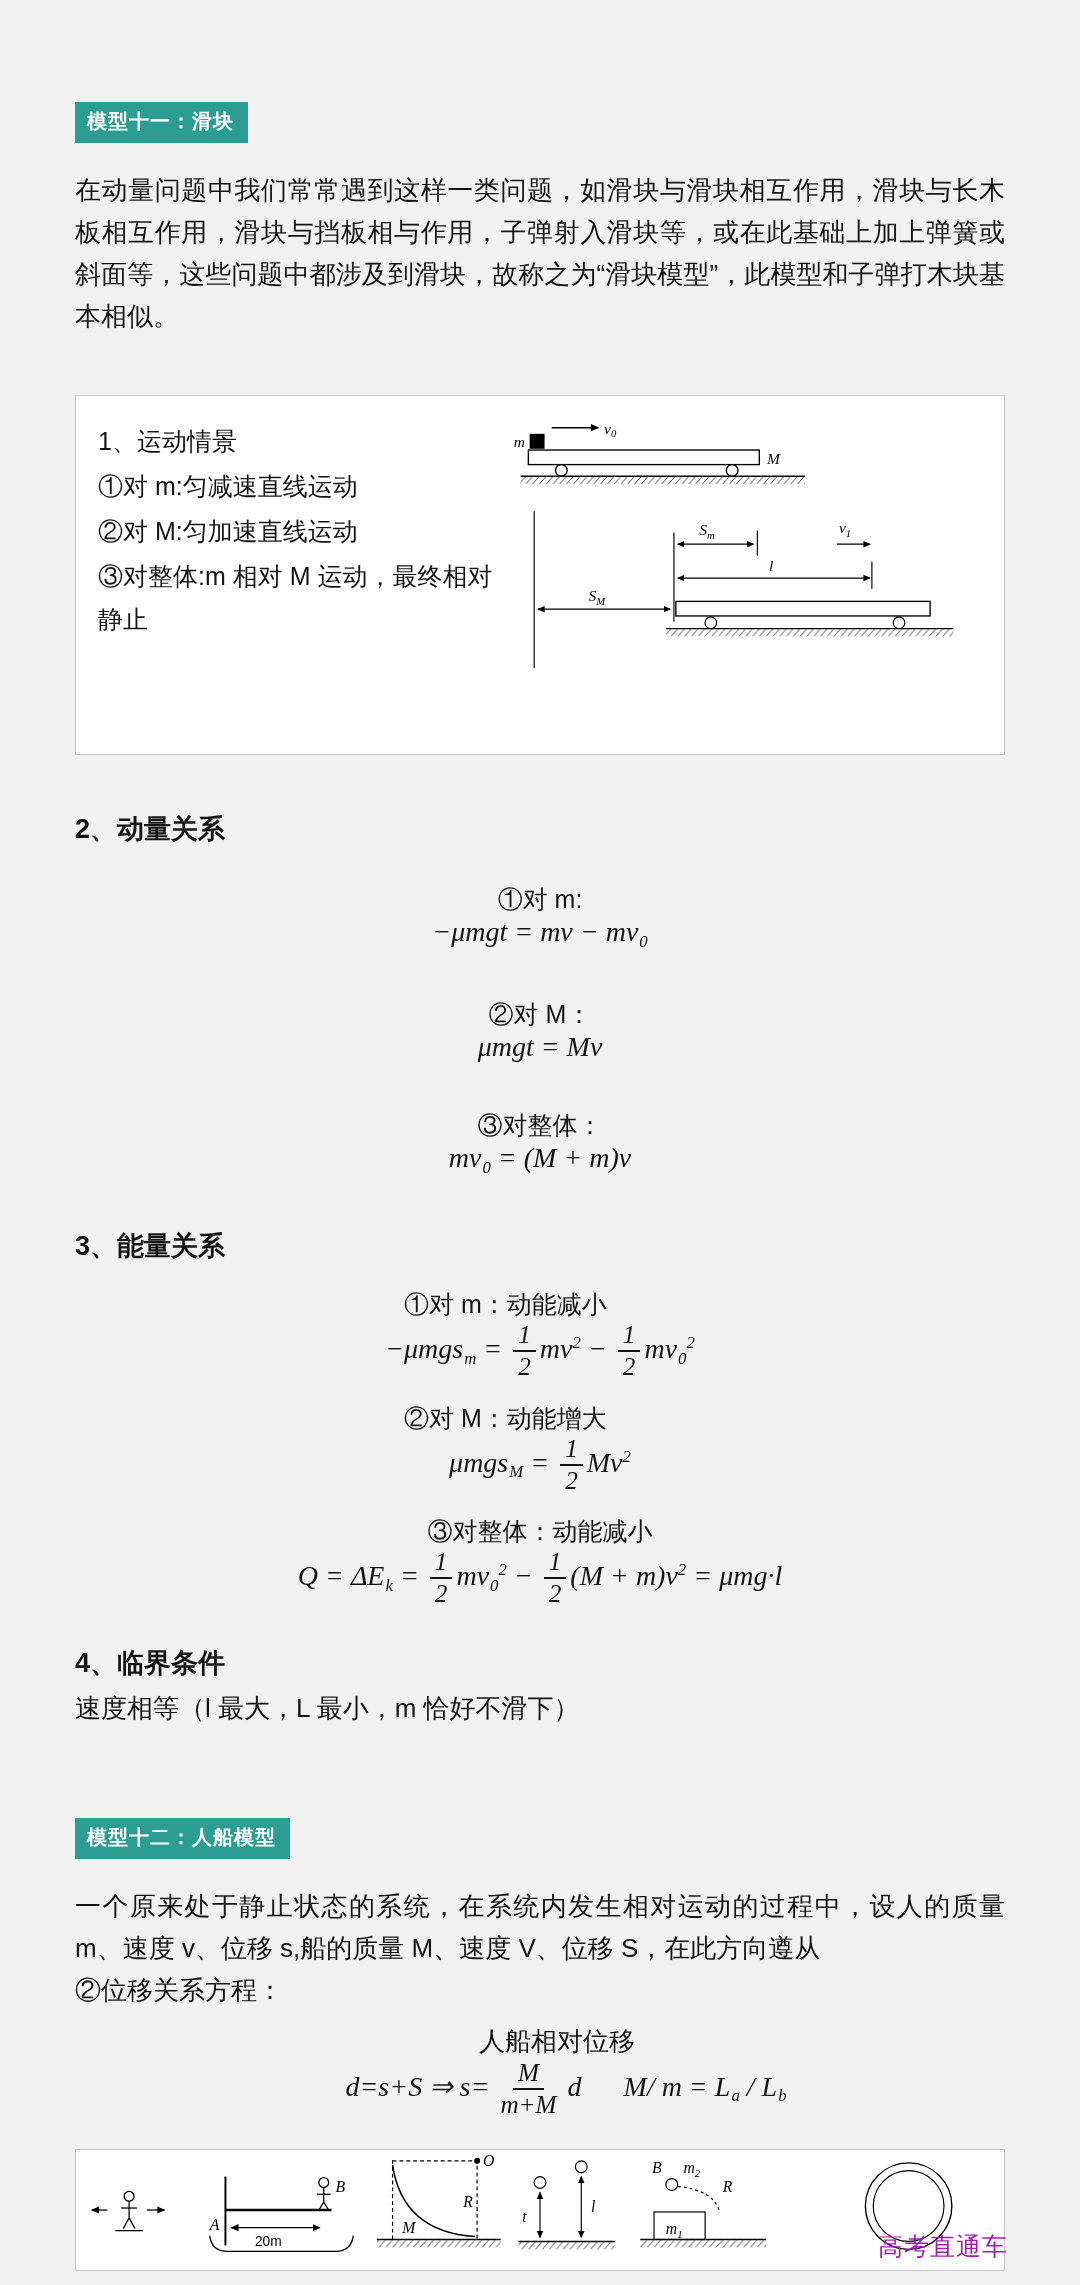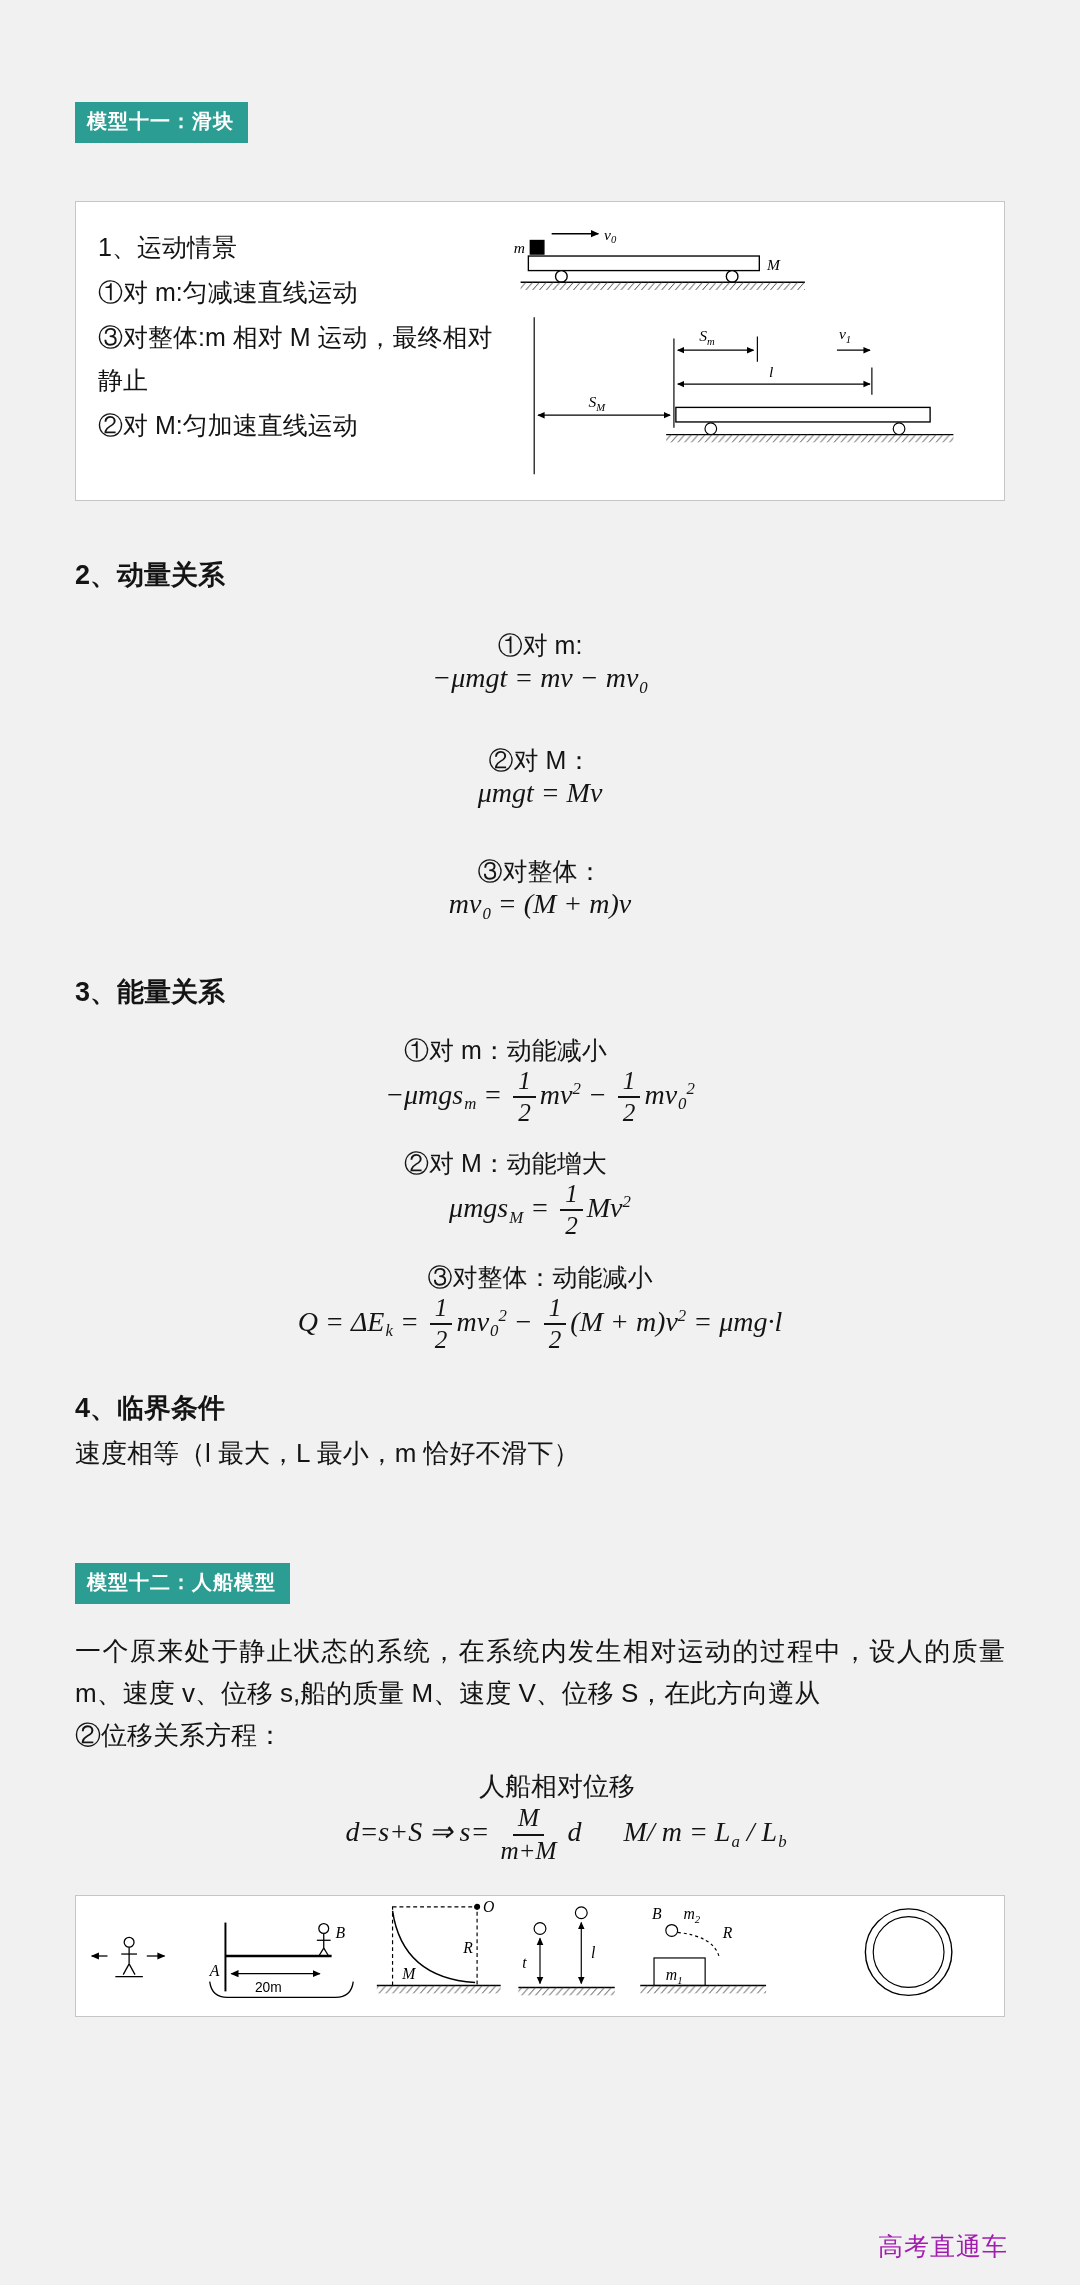--- a/index.html
+++ b/index.html
@@ -11,21 +11,21 @@
   }
   .content { padding:102px 75px 0 75px; }
 
   .section-title {
     display:inline-block; background:#2b9d92; color:#ffffff;
     font-size:20px; font-weight:700; padding:6px 14px 8px 12px; letter-spacing:1px;
   }
   .intro { font-size:26px; line-height:1.62; margin-top:26px; text-align:justify; }
 
   .box { background:#ffffff; border:1px solid #c6c6c6; }
-  .scene-box { margin-top:58px; height:300px; display:flex; padding:18px 14px 12px 22px; }
+  .scene-box { margin-top:58px; height:360px; display:flex; padding:18px 14px 12px 22px; }
   .scene-text { width:408px; font-size:25px; line-height:1.72; padding-top:4px; }
   .scene-text .scene-line { margin-top:2px; }
   .scene-diagram { width:462px; height:262px; flex:none; margin-top:4px; }
 
   .sub-heading { font-size:27px; font-weight:700; }
   .mt-momentum { margin-top:56px; }
   .mt-energy   { margin-top:50px; }
   .mt-critical { margin-top:36px; }
 
   .formula-row { display:flex; align-items:center; font-size:25px;flex-direction:column; }
@@ -68,27 +68,28 @@
   .svgu { font-family:"Liberation Sans", sans-serif; font-style:normal; font-size:14px; fill:#000; }
 </style>
 </head>
 <body>
 
 <div class="page">
   <div class="content">
 
     <h2 class="section-title">模型十一：滑块</h2>
 
+    <p class="intro">在动量问题中我们常常遇到这样一类问题，如滑块与滑块相互作用，滑块与长木板相互作用，滑块与挡板相与作用，子弹射入滑块等，或在此基础上加上弹簧或斜面等，这些问题中都涉及到滑块，故称之为“滑块模型”，此模型和子弹打木块基本相似。</p>
 
     <div class="box scene-box">
       <div class="scene-text">
         <div class="scene-line">1、运动情景</div>
         <div class="scene-line">①对 m:匀减速直线运动</div>
+        <div class="scene-line">②对 M:匀加速直线运动</div>
         <div class="scene-line">③对整体:m 相对 M 运动，最终相对静止</div>
-        <div class="scene-line">②对 M:匀加速直线运动</div>
       </div>
       <svg class="scene-diagram" viewBox="0 0 470 270">
         <defs>
           <pattern id="h1" width="7" height="8" patternUnits="userSpaceOnUse">
             <line x1="7" y1="0" x2="0" y2="8" stroke="#444" stroke-width="1"></line>
           </pattern>
           <marker id="a1" viewBox="0 0 10 10" refX="8" refY="5" markerWidth="7" markerHeight="7" orient="auto-start-reverse">
             <path d="M0,1 L9,5 L0,9 z" fill="#000"></path>
           </marker>
         </defs>

